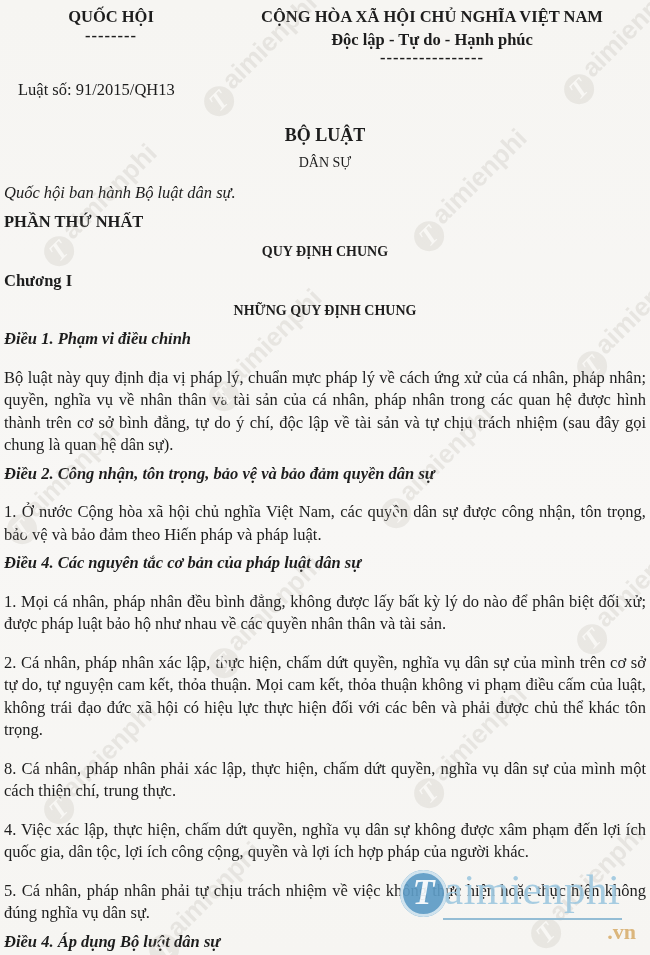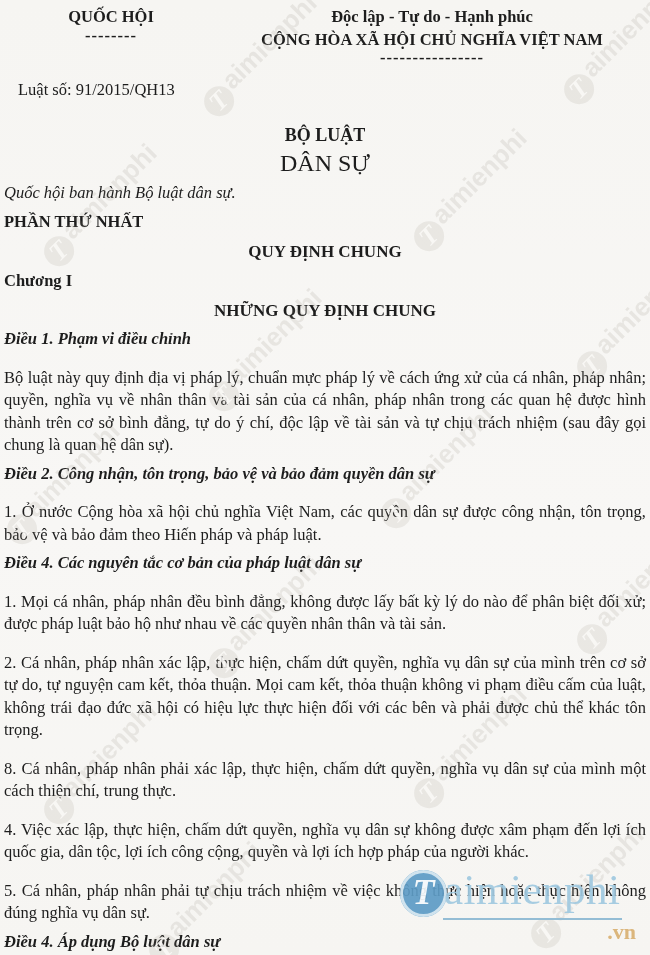--- a/index.html
+++ b/index.html
@@ -20,24 +20,24 @@
   .hdr{display:flex;}
   .hdr-left{width:214px;text-align:center;}
   .hdr-right{flex:1;text-align:center;}
   .b{font-weight:bold;}
   .dashes{line-height:14px;letter-spacing:1px;font-weight:bold;}
   .law-row{display:flex;margin-top:14px;}
   .law-left{width:214px;text-align:left;padding-left:14px;}
   .law-right{flex:1;text-align:center;font-style:italic;}
   
   .doc-title{text-align:center;font-weight:bold;font-size:18px;margin-top:22px;}
-  .doc-subtitle{text-align:center;font-size:24px;margin-top:6px;}
+  .doc-subtitle{text-align:center;font-size:14px;margin-top:6px;}
   .preamble{font-style:italic;margin-top:7px;}
   .part-label{font-weight:bold;margin-top:7px;font-family:Liberation Serif, serif;}
-  .center-head{font-weight:bold;text-align:center;margin-top:7px;font-size:17px;}
+  .center-head{font-weight:bold;text-align:center;margin-top:7px;font-size:14px;}
   .art-head{font-weight:bold;margin-top:6px;font-style:italic;}
   .para{margin-top:16px;text-align:justify;}
   .para:last-of-type{text-align:left;}
   
   .wm-layer{position:absolute;inset:0;pointer-events:none;}
   .wm-tile{
     position:absolute;
     transform:rotate(-45deg);
     font-family:"Liberation Sans",sans-serif;
     font-weight:bold;
@@ -111,22 +111,22 @@
       <div class="wm-tile" style="left: 130px; top: 888px;"><span class="wm-circ">T</span>aimienphi</div>
       <div class="wm-tile" style="left: 512px; top: 872px;"><span class="wm-circ">T</span>aimienphi</div>
     </div>
 
   <div class="hdr">
     <div class="hdr-left">
       <div class="b">QUỐC HỘI</div>
       <div class="dashes">--------</div>
     </div>
     <div class="hdr-right">
+      <div class="b">CỘNG HÒA XÃ HỘI CHỦ NGHĨA VIỆT NAM</div>
       <div class="b">Độc lập - Tự do - Hạnh phúc</div>
-      <div class="b">CỘNG HÒA XÃ HỘI CHỦ NGHĨA VIỆT NAM</div>
       <div class="dashes">----------------</div>
     </div>
   </div>
 
   <div class="law-row">
     <div class="law-left">Luật số: 91/2015/QH13</div>
   </div>
 
   <div class="doc-title">BỘ LUẬT</div>
   <div class="doc-subtitle">DÂN SỰ</div>

